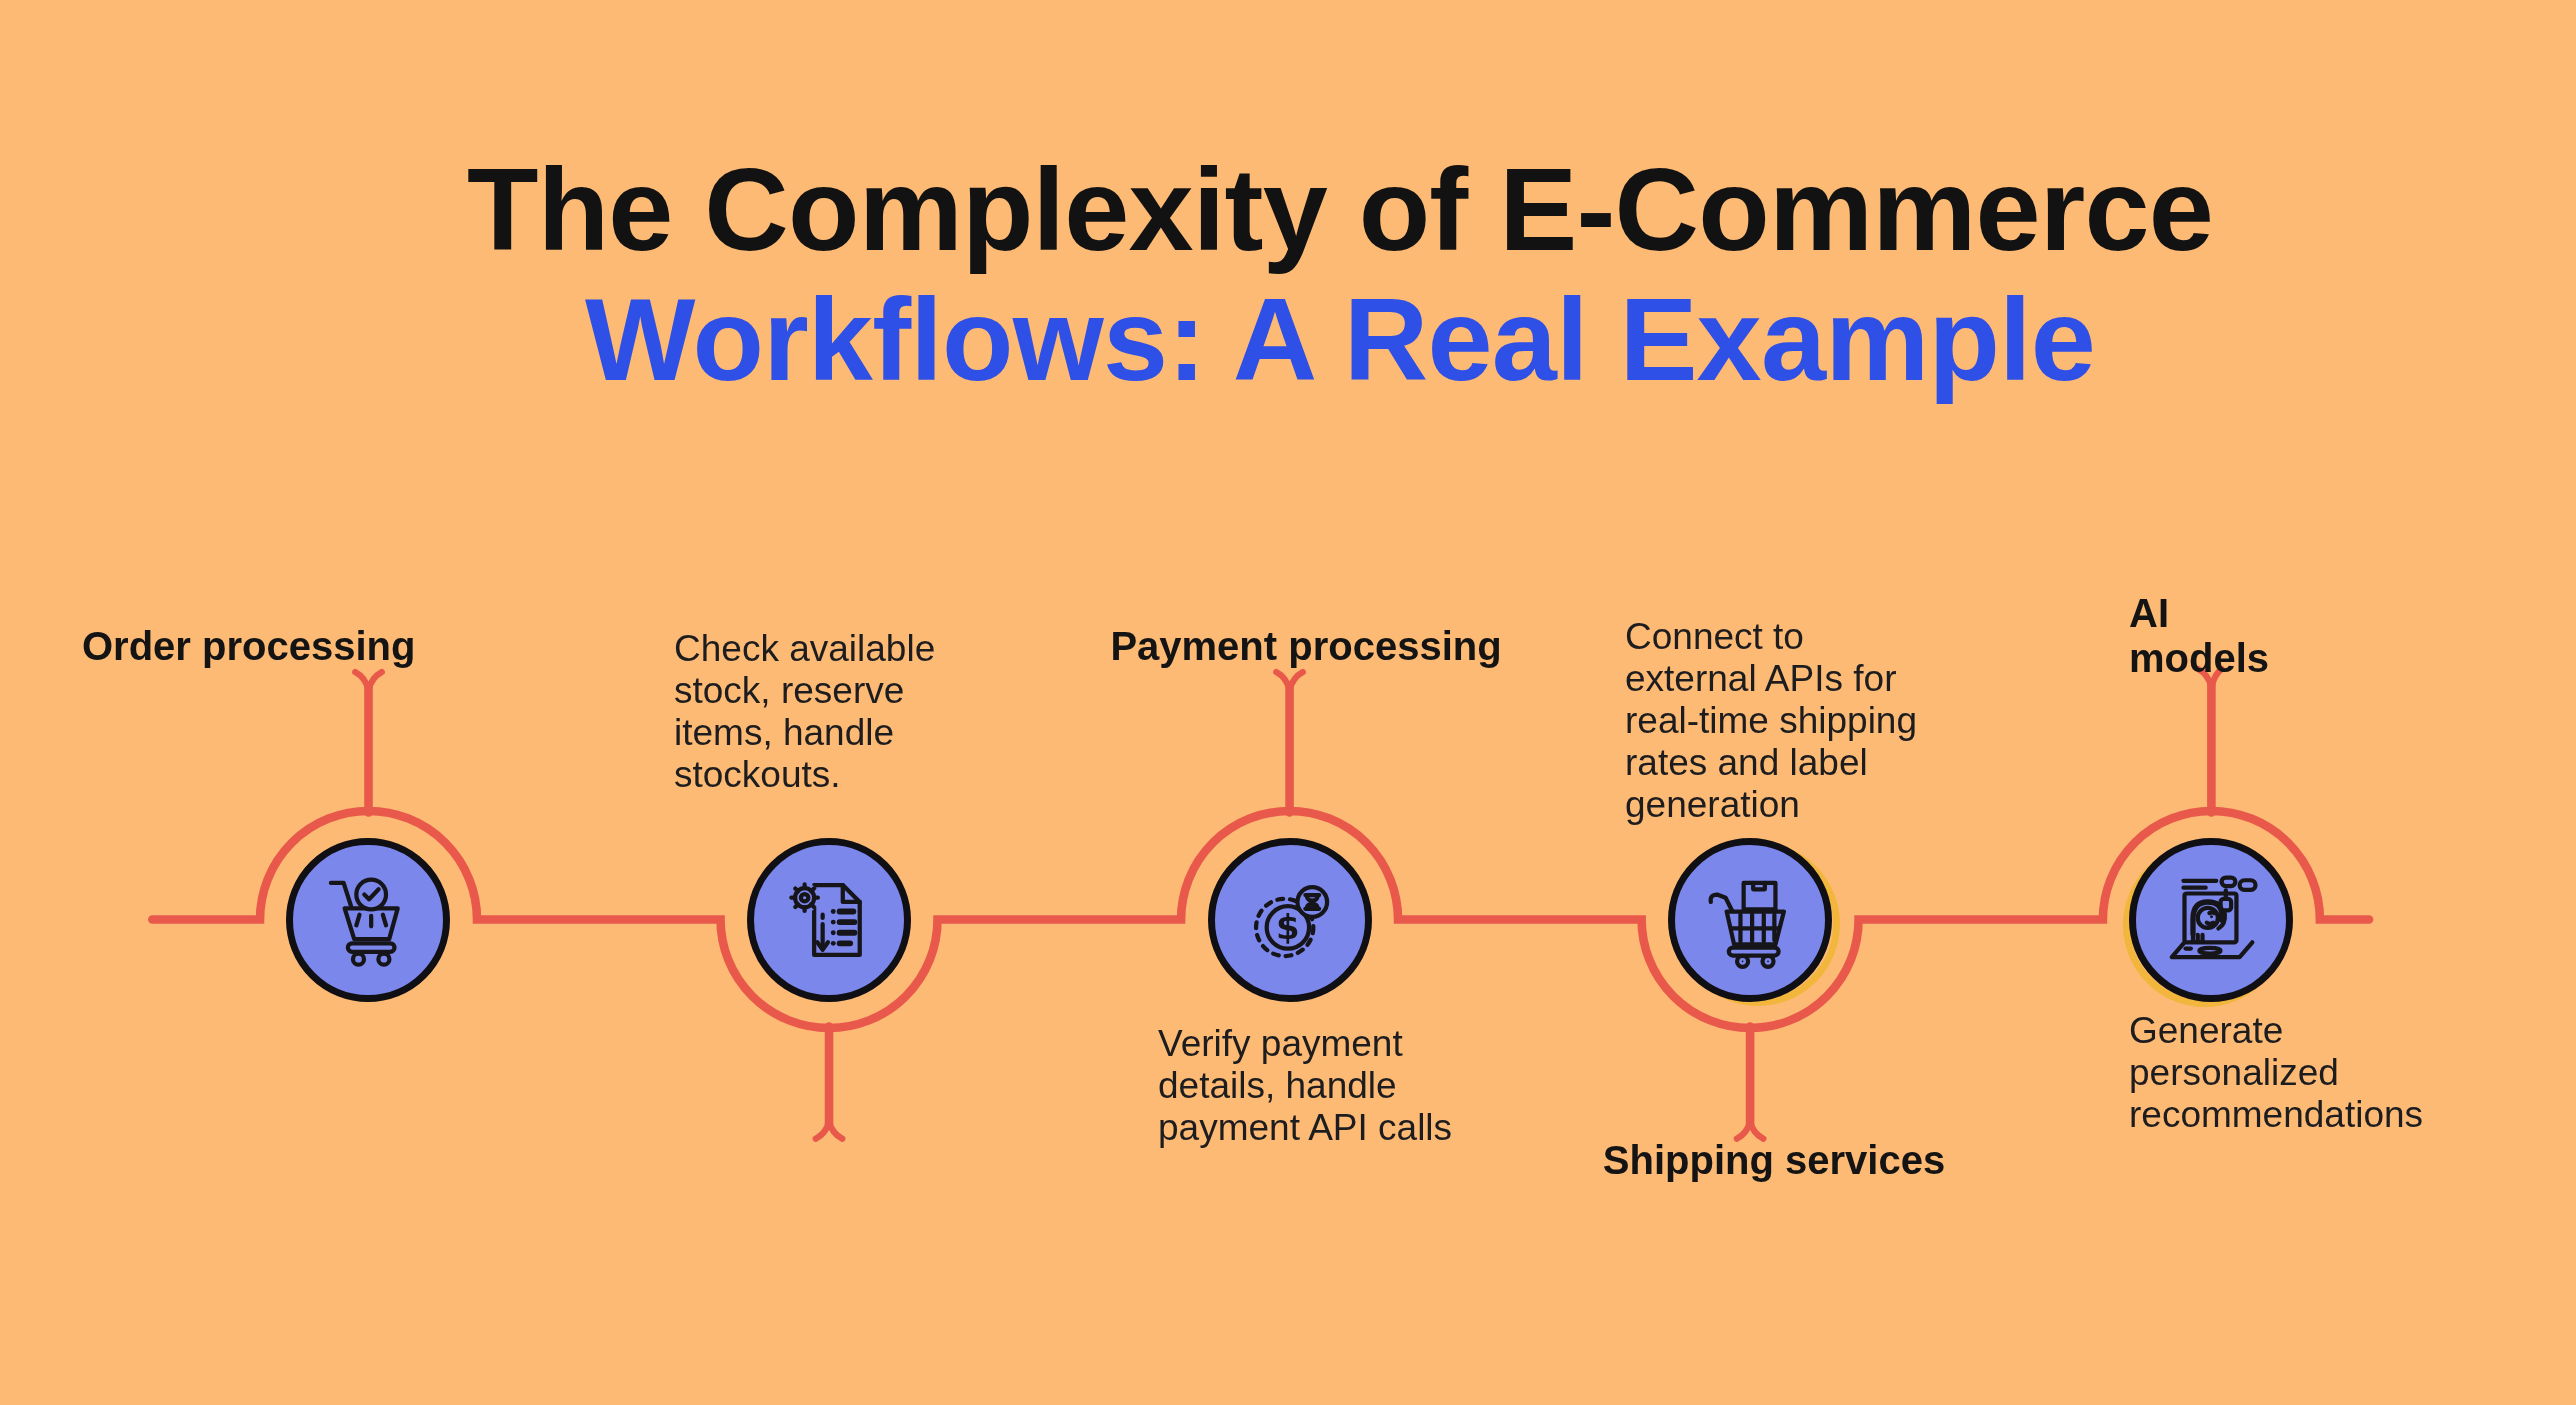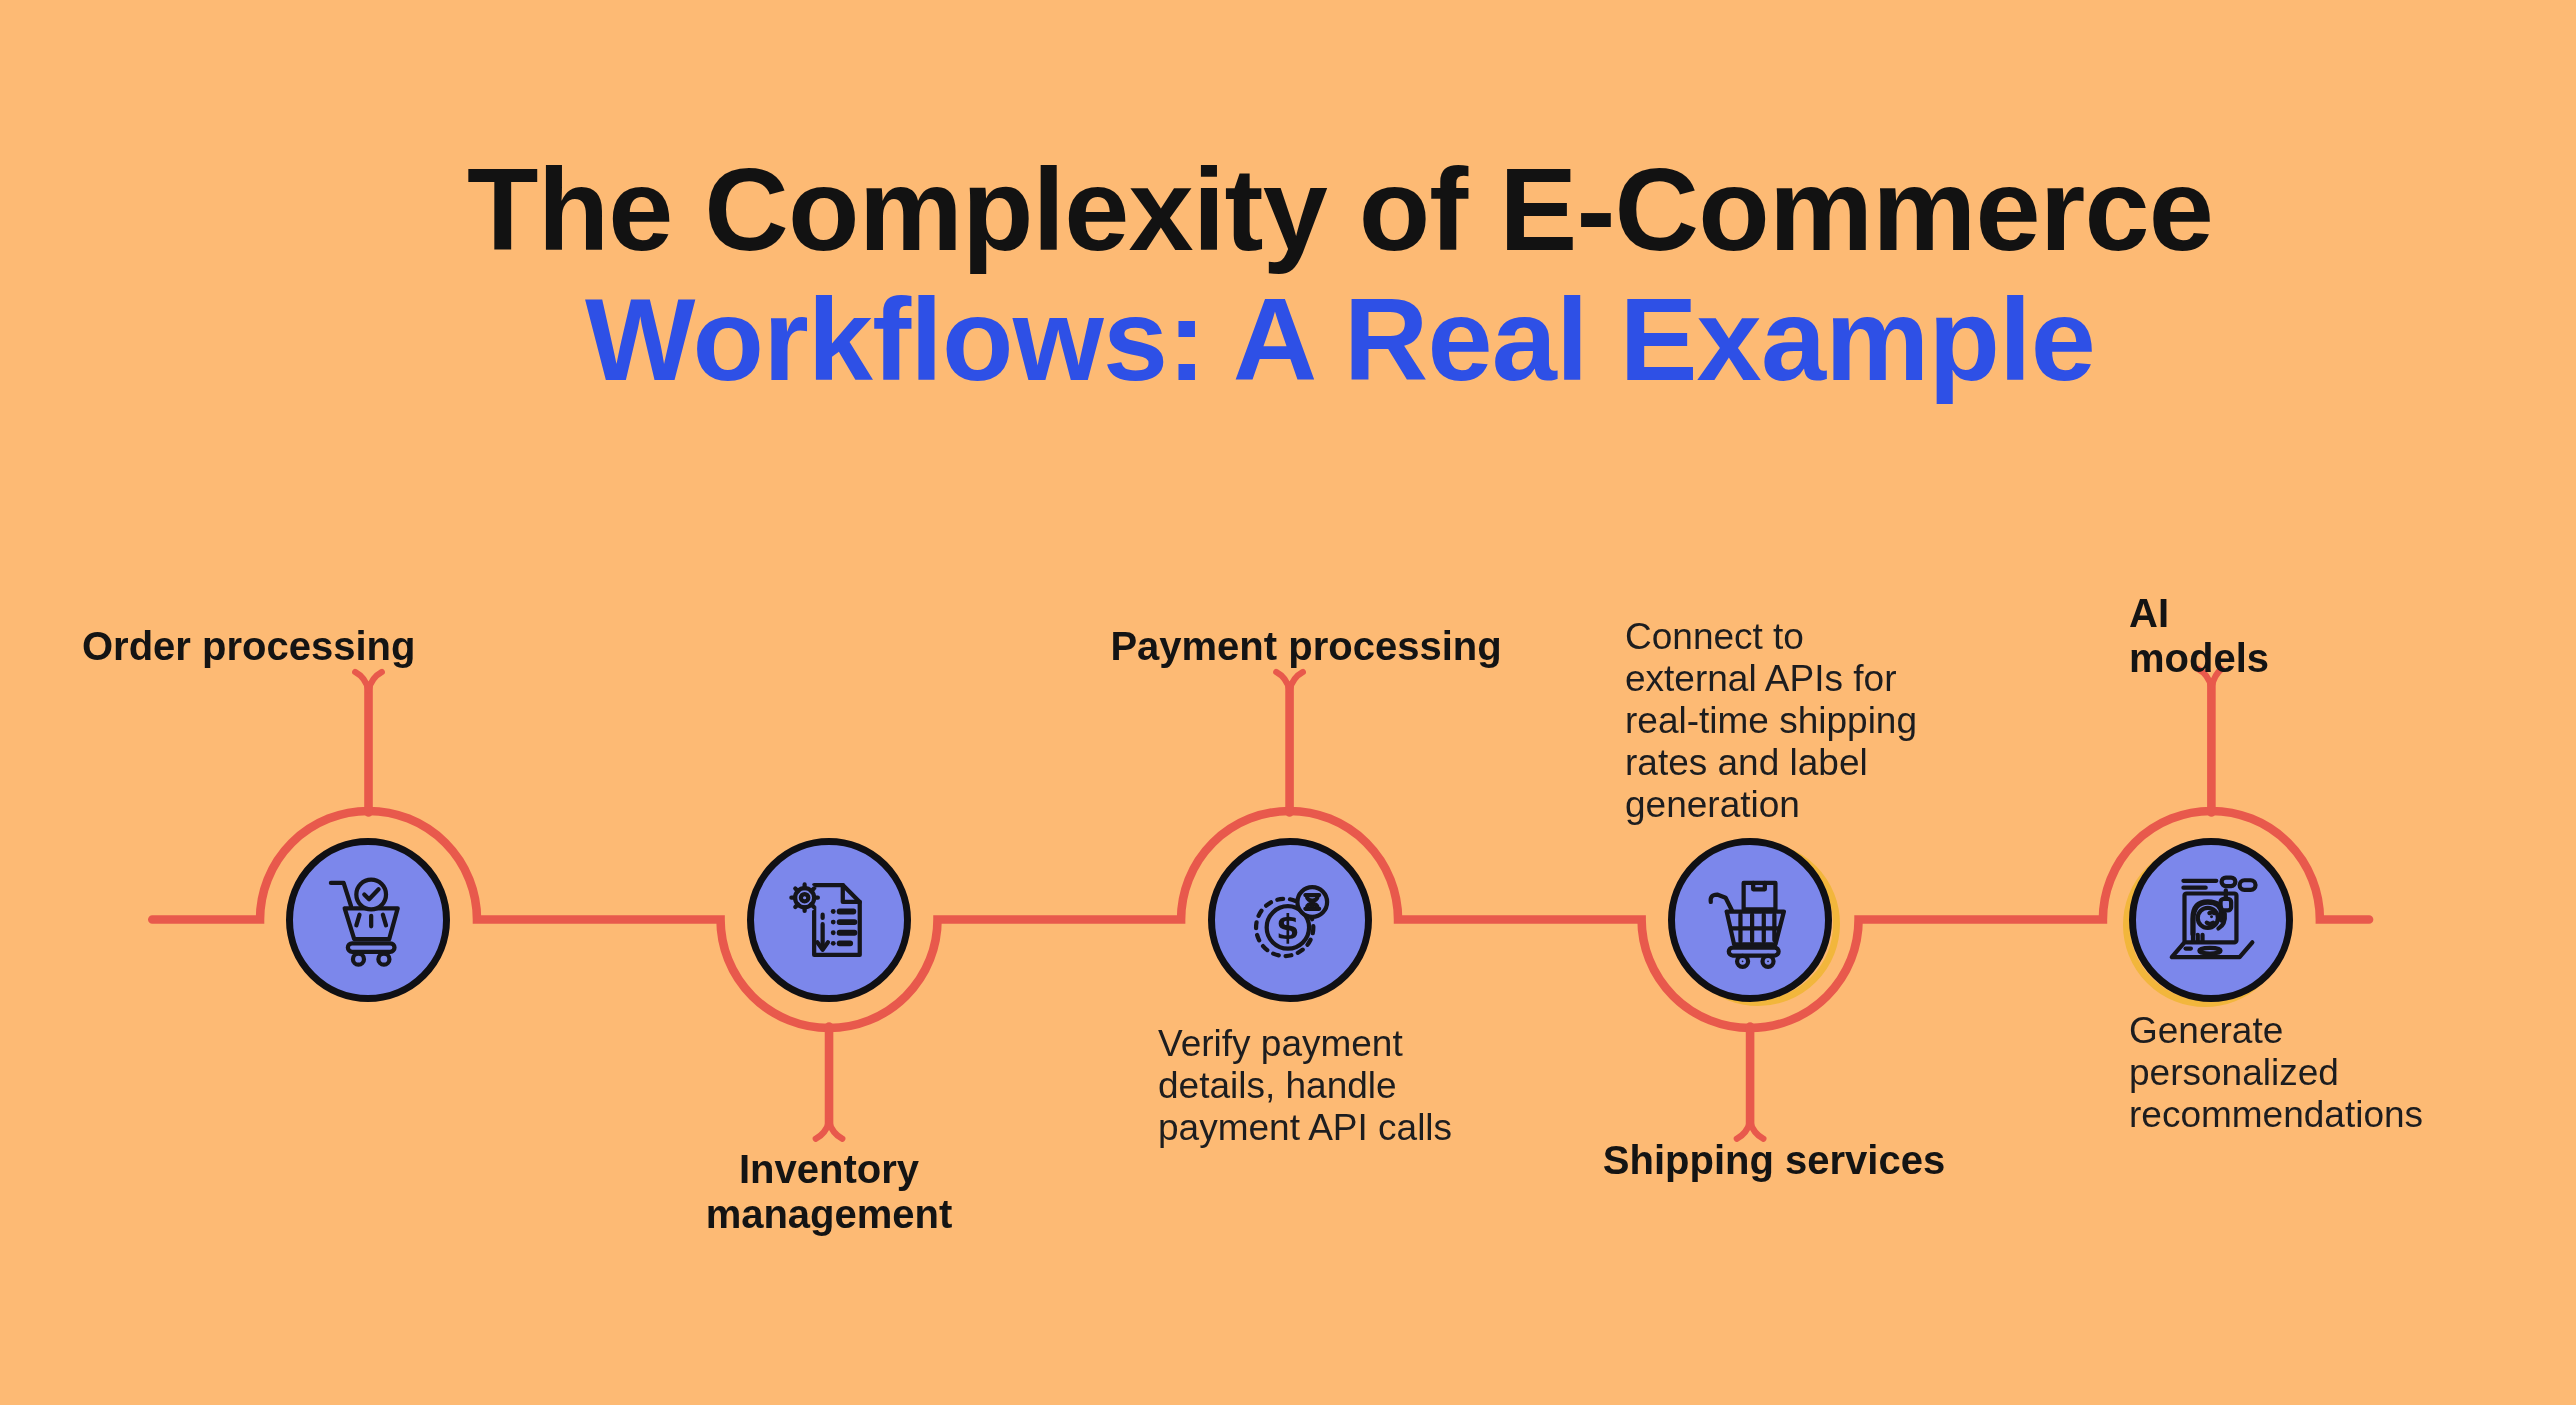--- a/index.html
+++ b/index.html
@@ -178,27 +178,29 @@
         <path d="M46 52.5 q3 2.5 6 0"></path>
         <path d="M57 58 Q64 54 63 44"></path>
         <rect x="59" y="30" width="10" height="11" rx="3"></rect>
         <path d="M64 30 V22"></path>
         <path d="M33 64 v6 M37.5 64 v6 M42 64 v6"></path>
       </g>
     </svg>
   </div>
 
   <p class="node-label lbl1">Order processing</p>
-  <p class="node-label lbl2">Inventory
-management</p>
   <p class="node-label lbl4">Shipping services</p>
   <p class="node-label lbl3">Payment processing</p>
   <p class="node-label lbl5">AI
 models</p>
 
+  <p class="node-desc dsc2">Check available
+stock, reserve
+items, handle
+stockouts.</p>
   <p class="node-desc dsc4">Connect to
 external APIs for
 real-time shipping
 rates and label
 generation</p>
   <p class="node-desc dsc3">Verify payment
 details, handle
 payment API calls</p>
   <p class="node-desc dsc5">Generate
 personalized

